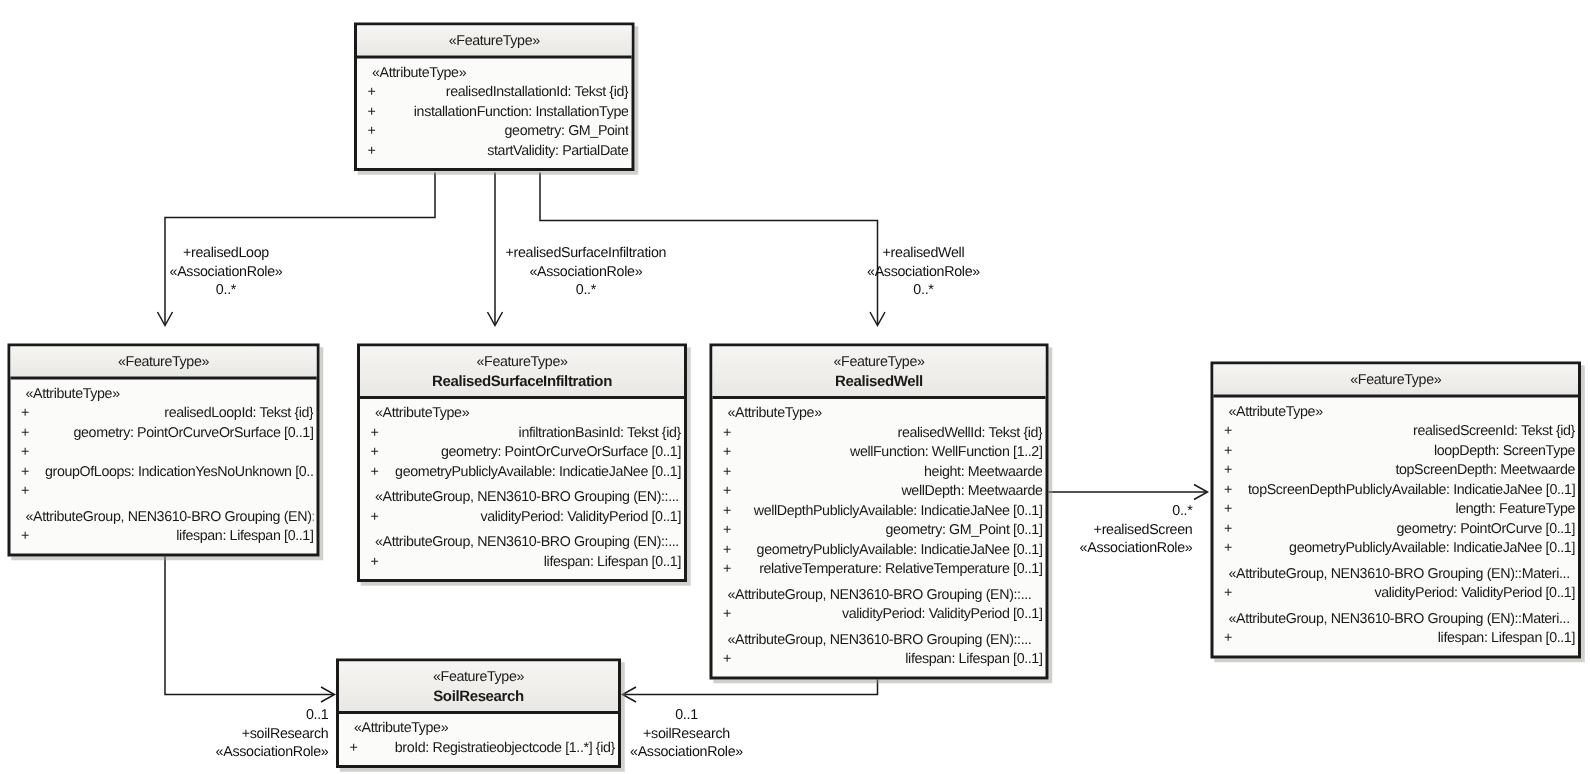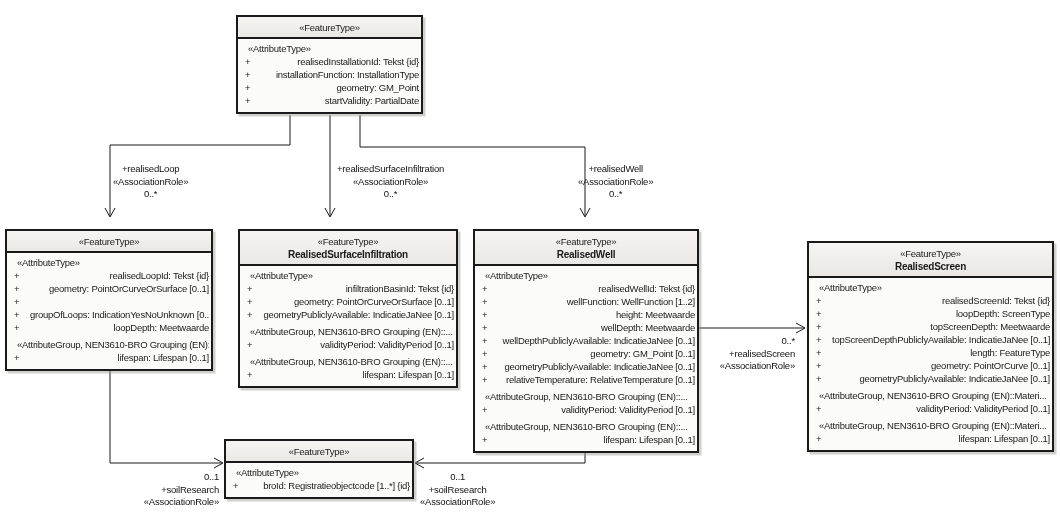--- a/index.html
+++ b/index.html
@@ -105,21 +105,20 @@
         </div>
       <div class="attr">
           <span class="vis">+</span>
         </div>
       <div class="attr">
           <span class="vis">+</span>
           <span class="atxt">groupOfLoops: IndicationYesNoUnknown [0..1]</span>
         </div>
       <div class="attr">
           <span class="vis">+</span>
-          <span class="atxt">loopDepth: Meetwaarde</span>
         </div>
       <div class="sec-head gap">«AttributeGroup, NEN3610-BRO Grouping (EN):...</div>
       <div class="attr">
           <span class="vis">+</span>
           <span class="atxt">lifespan: Lifespan [0..1]</span>
         </div>
     </div>
   </div>
 
   <div class="cls" style="left:238px;top:218px;width:220px;">
@@ -202,21 +201,20 @@
       <div class="attr">
           <span class="vis">+</span>
           <span class="atxt">lifespan: Lifespan [0..1]</span>
         </div>
     </div>
   </div>
 
   <div class="cls" style="left:807px;top:230px;width:247px;">
     <div class="cls-head">
       <div class="stereo">«FeatureType»</div>
-      <div class="cls-name">RealisedScreen</div>
     </div>
     <div class="cls-body">
       <div class="sec-head">«AttributeType»</div>
       <div class="attr">
           <span class="vis">+</span>
           <span class="atxt">realisedScreenId: Tekst {id}</span>
         </div>
       <div class="attr">
           <span class="vis">+</span>
           <span class="atxt">loopDepth: ScreenType</span>
@@ -250,20 +248,21 @@
       <div class="attr">
           <span class="vis">+</span>
           <span class="atxt">lifespan: Lifespan [0..1]</span>
         </div>
     </div>
   </div>
 
   <div class="cls" style="left:224px;top:428px;width:190px;">
     <div class="cls-head">
       <div class="stereo">«FeatureType»</div>
+      <div class="cls-name">SoilResearch</div>
     </div>
     <div class="cls-body">
       <div class="sec-head">«AttributeType»</div>
       <div class="attr">
           <span class="vis">+</span>
           <span class="atxt">broId: Registratieobjectcode [1..*] {id}</span>
         </div>
     </div>
   </div>
 

